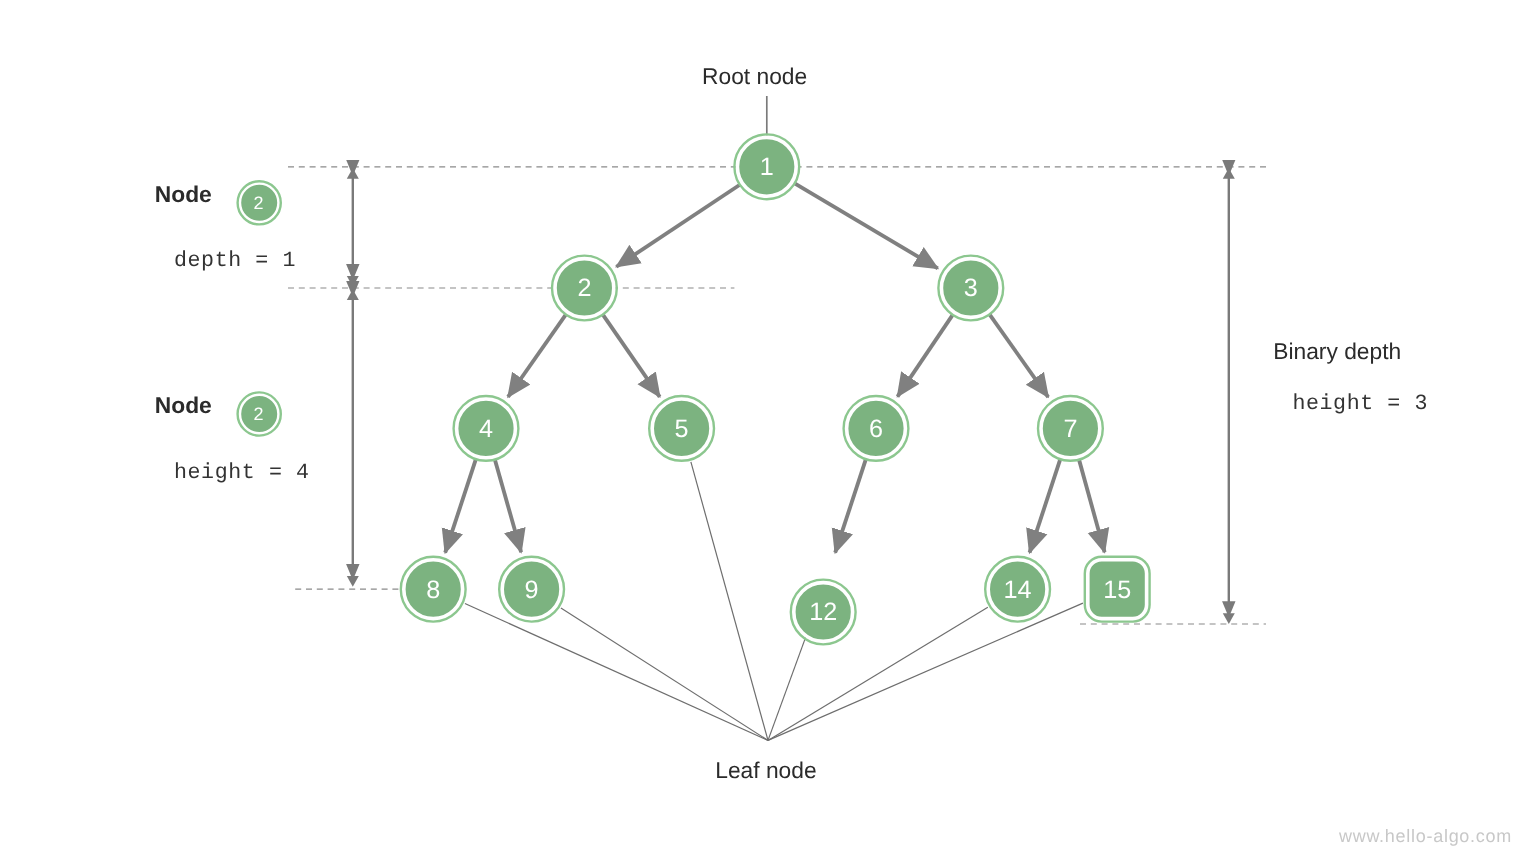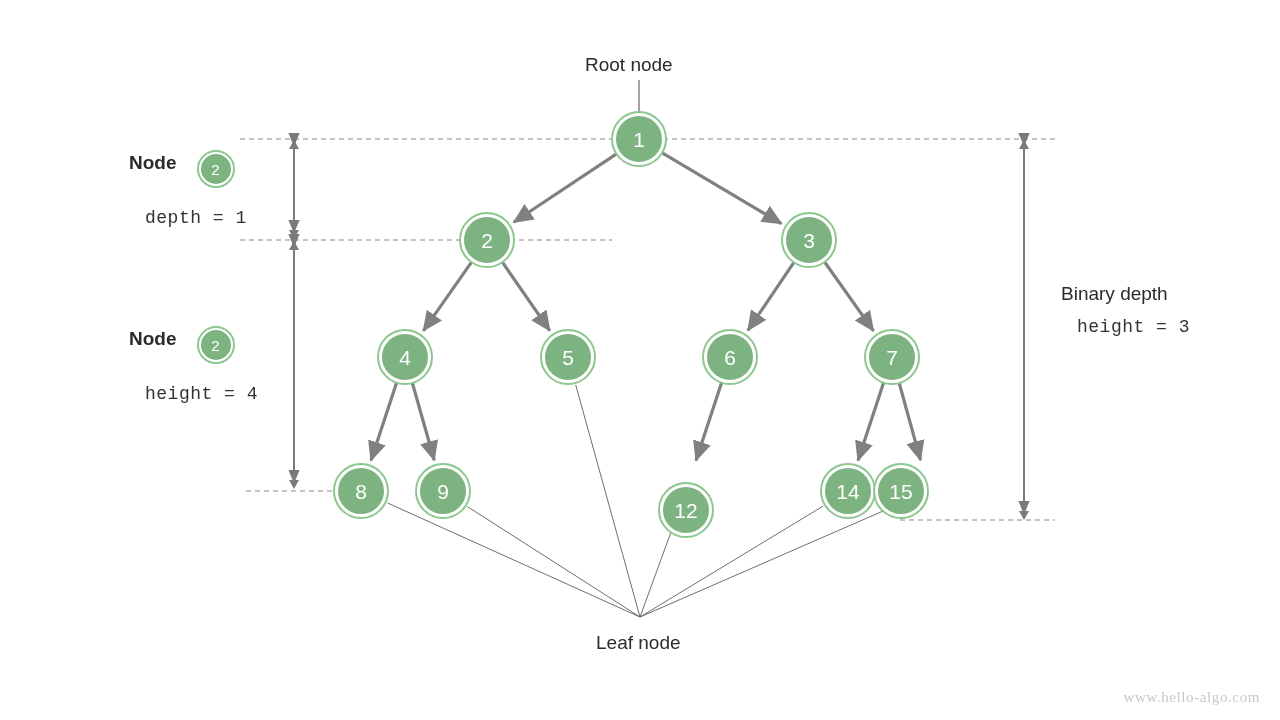--- a/index.html
+++ b/index.html
@@ -85,21 +85,21 @@
   .annot-row .annot-text {
     font-family: "Liberation Sans", sans-serif;
     font-weight: bold;
     font-size: 19px;
     color: #2b2b2b;
   }
   .watermark {
     position: absolute;
     right: 20px;
     bottom: 14px;
-    font-family: Liberation Serif, serif;
+    font-family: Liberation Sans, sans-serif;
     font-size: 15px;
     color: #c8c8c8;
     letter-spacing: 0.6px;
   }
 </style>
 </head>
 <body>
 
 <div id="canvas">
 
@@ -161,36 +161,36 @@
       <div class="node-circle tree-node" style="left: 461px; top: 214px;">2</div>
       <div class="node-circle tree-node" style="left: 783px; top: 214px;">3</div>
       <div class="node-circle tree-node" style="left: 379px; top: 331px;">4</div>
       <div class="node-circle tree-node" style="left: 542px; top: 331px;">5</div>
       <div class="node-circle tree-node" style="left: 704px; top: 331px;">6</div>
       <div class="node-circle tree-node" style="left: 866px; top: 331px;">7</div>
       <div class="node-circle tree-node" style="left: 335px; top: 465px;">8</div>
       <div class="node-circle tree-node" style="left: 417px; top: 465px;">9</div>
       <div class="node-circle tree-node" style="left: 660px; top: 484px;">12</div>
       <div class="node-circle tree-node" style="left: 822px; top: 465px;">14</div>
-      <div class="node-circle tree-node" style="left: 875px; top: 465px;">15</div>
+      <div class="node-circle tree-node" style="left: 905px; top: 465px; border-radius: 13px;">15</div>
     </div>
 
   <div class="label-bold" style="left:585px; top:54px;">Root node</div>
 
   <div class="label-bold" style="left:596px; top:632px;">Leaf node</div>
 
   <div class="annot-row" style="left:129px; top:152px;">
     <span class="annot-text">Node</span>
     <span class="inline-node">2</span>
   </div>
   <div class="label-mono" style="left:129px; top:208px;">depth = 1</div>
 
   <div class="annot-row" style="left:129px; top:328px;">
     <span class="annot-text">Node</span>
     <span class="inline-node">2</span>
   </div>
   <div class="label-mono" style="left:129px; top:384px;">height = 4</div>
 
   <div class="label-bold" style="left:1061px; top:283px;">Binary depth</div>
-  <div class="label-mono" style="left:1061px; top:317px;">height = 3</div>
+  <div class="label-mono" style="left:1061px; top:327px;">height = 3</div>
 
   <div class="watermark">www.hello-algo.com</div>
 </div>
 
 </body></html>

